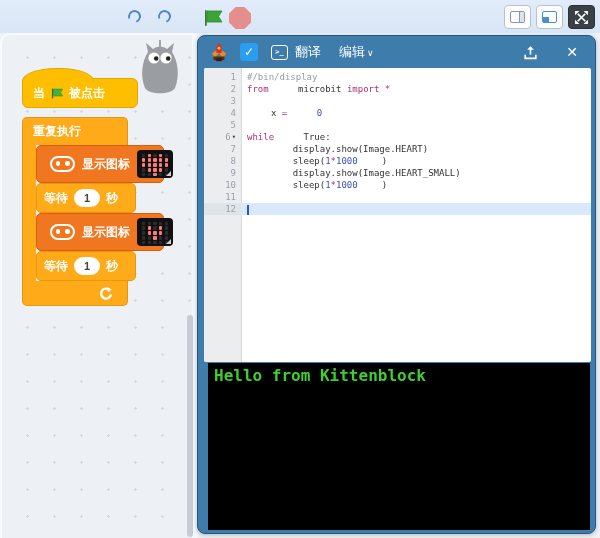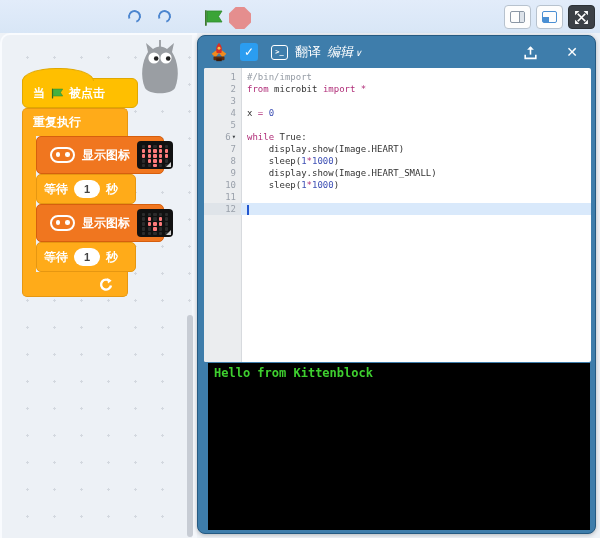--- a/index.html
+++ b/index.html
@@ -35,21 +35,21 @@
 
   
   .blocks { position:absolute; left:20px; top:43px; }
   .block-text { color:#fff; font-size:12px; font-weight:bold; white-space:nowrap; }
   .hat { position:relative; width:116px; height:30px; background:#ffbf00; border:1px solid #e0a800;
          border-radius:3px 6px 6px 6px; display:flex; align-items:center; gap:5px; padding:0 10px; cursor:pointer; }
   .hat::before { content:""; position:absolute; left:-1px; top:-11px; width:70px; height:12px;
                  background:#ffbf00; border:1px solid #e0a800; border-bottom:none;
                  border-radius:34px 34px 0 0 / 13px 13px 0 0; }
   .mini-flag { width:14px; height:13px; }
-  .forever { position:relative; cursor:pointer; }
+  .forever { position:relative; margin-top:9px; cursor:pointer; }
   .forever-top { width:106px; height:28px; background:#ffab19; border:1px solid #e69711; border-bottom:none;
                  border-radius:5px 5px 0 0; display:flex; align-items:center; padding:0 10px; }
   .forever-mid { display:flex; }
   .forever-arm { width:14px; background:#ffab19; border-left:1px solid #e69711; }
   .forever-bottom { position:relative; width:106px; height:25px; background:#ffab19; border:1px solid #e69711;
                     border-top:none; border-radius:0 0 5px 5px; }
   .loop-arrow { position:absolute; right:14px; top:5px; width:15px; height:15px; }
   .mb-block { width:128px; height:38px; background:#f0761f; border:1px solid #d65f0e; border-radius:5px;
               display:flex; align-items:center; gap:7px; padding:0 13px; cursor:pointer; }
   .mb-icon { position:relative; width:25px; height:16px; border:2.5px solid #fff; border-radius:8px; flex:none; }
@@ -72,45 +72,45 @@
                 background:#3e7dab; border:1px solid #255a82; border-radius:8px;
                 box-shadow:0 1px 4px rgba(0,0,0,.25); }
   .panel-header { height:32px; display:flex; align-items:center; padding:0 10px; color:#fff; }
   .rocket-icon { width:22px; height:22px; flex:none; }
   .hdr-checkbox { margin-left:10px; width:18px; height:18px; background:#2b9df0; border-radius:3px;
                   color:#fff; font-size:12px; display:flex; align-items:center; justify-content:center; cursor:pointer; }
   .term-toggle { margin-left:13px; width:17px; height:15px; border:1.5px solid #fff; border-radius:3px;
                  color:#fff; font-size:7px; font-weight:bold; font-family:"DejaVu Sans Mono",monospace;
                  display:flex; align-items:center; justify-content:center; letter-spacing:0; cursor:pointer; }
   .hdr-label { margin-left:7px; font-size:13px; cursor:pointer; }
-  .hdr-edit { margin-left:6px; font-size:13px; cursor:pointer;font-style:italic; }
+  .hdr-edit { margin-left:18px; font-size:13px; cursor:pointer; }
   .hdr-caret { font-size:9px; margin-left:2px; }
   .upload-btn { margin-left:auto; width:17px; height:17px; cursor:pointer; }
   .close-btn { margin-left:27px; margin-right:7px; font-size:14px; cursor:pointer; }
 
   
   .editor { position:absolute; left:6px; top:32px; width:387px; height:294px; background:#fff;
             border-radius:2px; overflow:hidden; font-family:"DejaVu Sans Mono",monospace; font-size:9px; }
   .editor::before { content:""; position:absolute; left:0; top:0; bottom:0; width:37px;
                     background:#ebedef; border-right:1px solid #d7dade; }
   .code-rows { position:relative; padding-top:3px; }
   .crow { display:flex; height:12px; line-height:12px; }
   .crow .gut { width:37px; flex:none; text-align:right; padding-right:5px; color:#9aa1ab;
                display:flex; justify-content:flex-end; align-items:center; cursor:pointer; }
   .crow .fold { font-size:7px; color:#3c4043; margin-left:1px; }
   .crow .src { flex:1; padding-left:6px; white-space:pre; color:#333; cursor:text; }
   .crow.active .src { background:#d9e9fb; }
   .crow.active .gut { background:#dfe4e9; }
   .tok-c { color:#949ba4; } .tok-k { color:#b02d78; } .tok-o { color:#b02d78; }
-  .tok-n { color:#3f51b5; } .tok-p { color:#333; }
+  .tok-n { color:#3f51b5; } .tok-p { color:#333;padding-left:24px; }
   .cursor { display:inline-block; width:1.5px; height:10px; background:#2257d0; vertical-align:middle; }
 
   
   .terminal { position:absolute; left:10px; top:327px; width:382px; height:167px; background:#000;
-              font-family:"DejaVu Sans Mono",monospace; font-size:12px; font-weight:bold;
+              font-family:"DejaVu Sans Mono",monospace; font-size:16px; font-weight:bold;
               color:#3ecf2f; padding:3px 6px; cursor:text; }
 </style>
 </head>
 <body>
 
 <div class="toolbar">
   <span class="reload-icon" style="left:128px"></span>
   <span class="reload-icon" style="left:158px"></span>
   <span class="flag-btn">
     <svg viewBox="0 0 22 20">
@@ -284,21 +284,21 @@
       <path d="M8 3 L8 10" stroke="#fff" stroke-width="1.5"></path>
       <path d="M4.8 5.4 L8 2 L11.2 5.4 Z" fill="#fff"></path>
     </svg>
     <span class="close-btn">✕</span>
   </div>
 
   <div class="editor">
     <div class="code-rows" id="code-rows">
         <div class="crow">
           <span class="gut">1</span>
-          <span class="src"><span class="tok-c">#/bin/import</span></span>
+          <span class="src"><span class="tok-c">#/bin/display</span></span>
         </div>
         <div class="crow">
           <span class="gut">2</span>
           <span class="src"><span class="tok-k">from</span><span class="tok-p"> microbit </span><span class="tok-k">import</span><span class="tok-o"> *</span></span>
         </div>
         <div class="crow">
           <span class="gut">3</span>
           <span class="src"></span>
         </div>
         <div class="crow">

